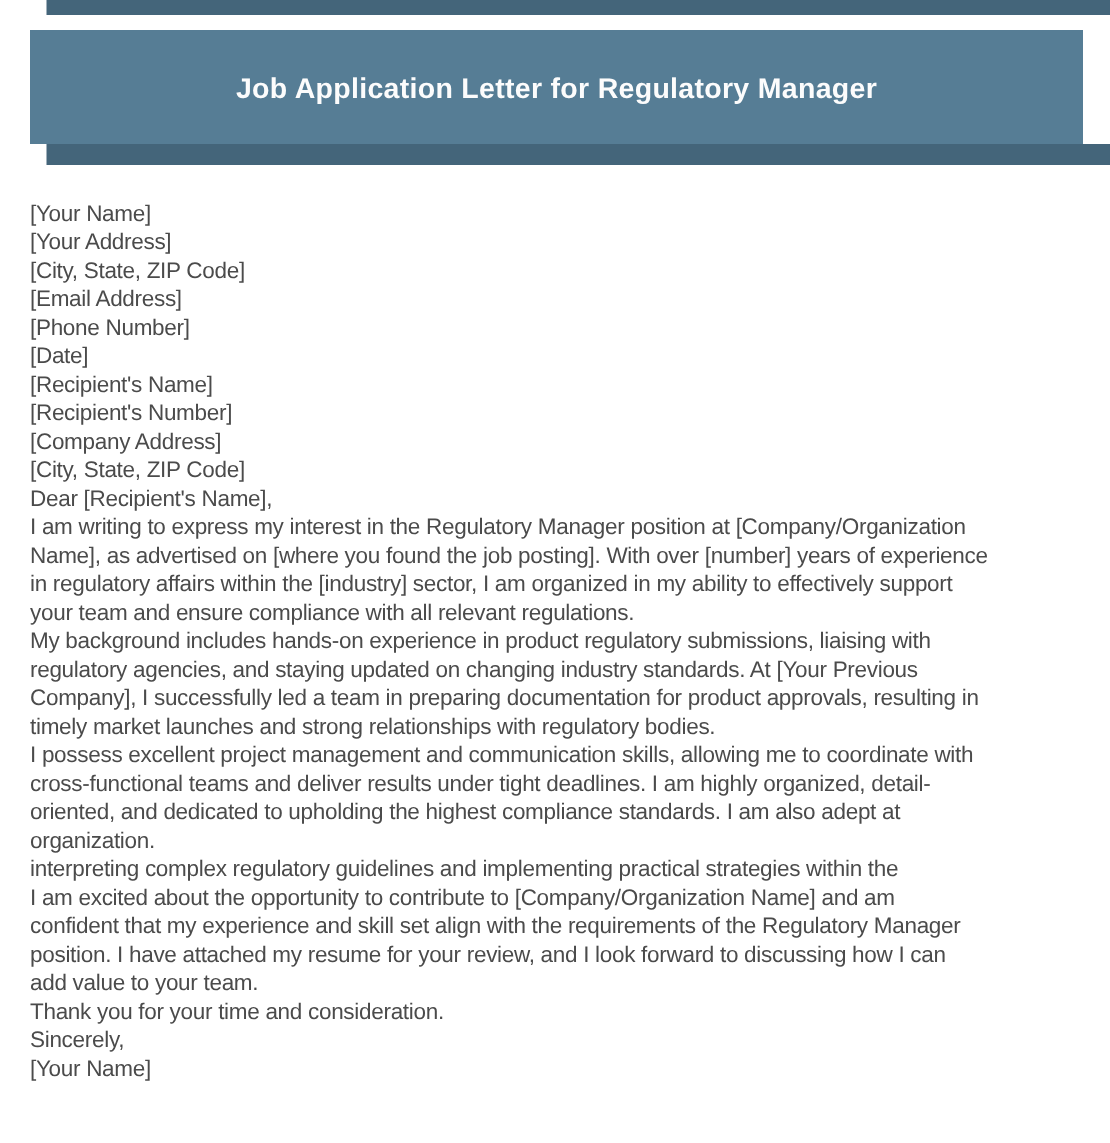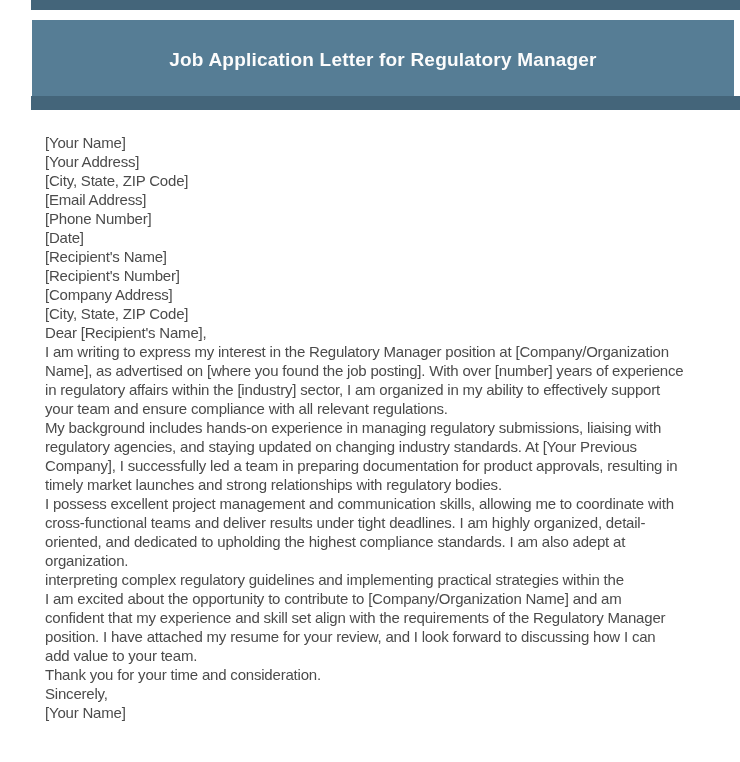--- a/index.html
+++ b/index.html
@@ -17,21 +17,21 @@
   .top-accent-bar {
     position: absolute;
     left: 31px;
     top: 0;
     width: 709px;
     height: 10px;
     background: #44657A;
   }
   .title-banner {
     position: absolute;
-    left: 32px;
+    left: 20px;
     top: 20px;
     width: 702px;
     height: 76px;
     background: #567D95;
     display: flex;
     align-items: center;
     justify-content: center;
   }
   .title-banner h1 {
     margin: 0;
@@ -55,21 +55,20 @@
     top: 133px;
     width: 706px;
     color: #4B4B4B;
     font-size: 15px;
     letter-spacing: -0.2px;
   }
   .letter-line {
     height: 19px;
     line-height: 19px;
     white-space: nowrap;
-    margin-left: 25px;
   }
 </style>
 </head>
 <body>
 
 <div class="top-accent-bar"></div>
 
 <div class="title-banner">
   <h1>Job Application Letter for Regulatory Manager</h1>
 </div>
@@ -85,21 +84,21 @@
     <div class="letter-line">[Date]</div>
     <div class="letter-line">[Recipient's Name]</div>
     <div class="letter-line">[Recipient's Number]</div>
     <div class="letter-line">[Company Address]</div>
     <div class="letter-line">[City, State, ZIP Code]</div>
     <div class="letter-line">Dear [Recipient's Name],</div>
     <div class="letter-line">I am writing to express my interest in the Regulatory Manager position at [Company/Organization</div>
     <div class="letter-line">Name], as advertised on [where you found the job posting]. With over [number] years of experience</div>
     <div class="letter-line">in regulatory affairs within the [industry] sector, I am organized in my ability to effectively support</div>
     <div class="letter-line">your team and ensure compliance with all relevant regulations.</div>
-    <div class="letter-line">My background includes hands-on experience in managing regulatory submissions, liaising with</div>
+    <div class="letter-line">My background includes hands-on experience in product regulatory submissions, liaising with</div>
     <div class="letter-line">regulatory agencies, and staying updated on changing industry standards. At [Your Previous</div>
     <div class="letter-line">Company], I successfully led a team in preparing documentation for product approvals, resulting in</div>
     <div class="letter-line">timely market launches and strong relationships with regulatory bodies.</div>
     <div class="letter-line">I possess excellent project management and communication skills, allowing me to coordinate with</div>
     <div class="letter-line">cross-functional teams and deliver results under tight deadlines. I am highly organized, detail-</div>
     <div class="letter-line">oriented, and dedicated to upholding the highest compliance standards. I am also adept at</div>
     <div class="letter-line">organization.</div>
     <div class="letter-line">interpreting complex regulatory guidelines and implementing practical strategies within the</div>
     <div class="letter-line">I am excited about the opportunity to contribute to [Company/Organization Name] and am</div>
     <div class="letter-line">confident that my experience and skill set align with the requirements of the Regulatory Manager</div>

